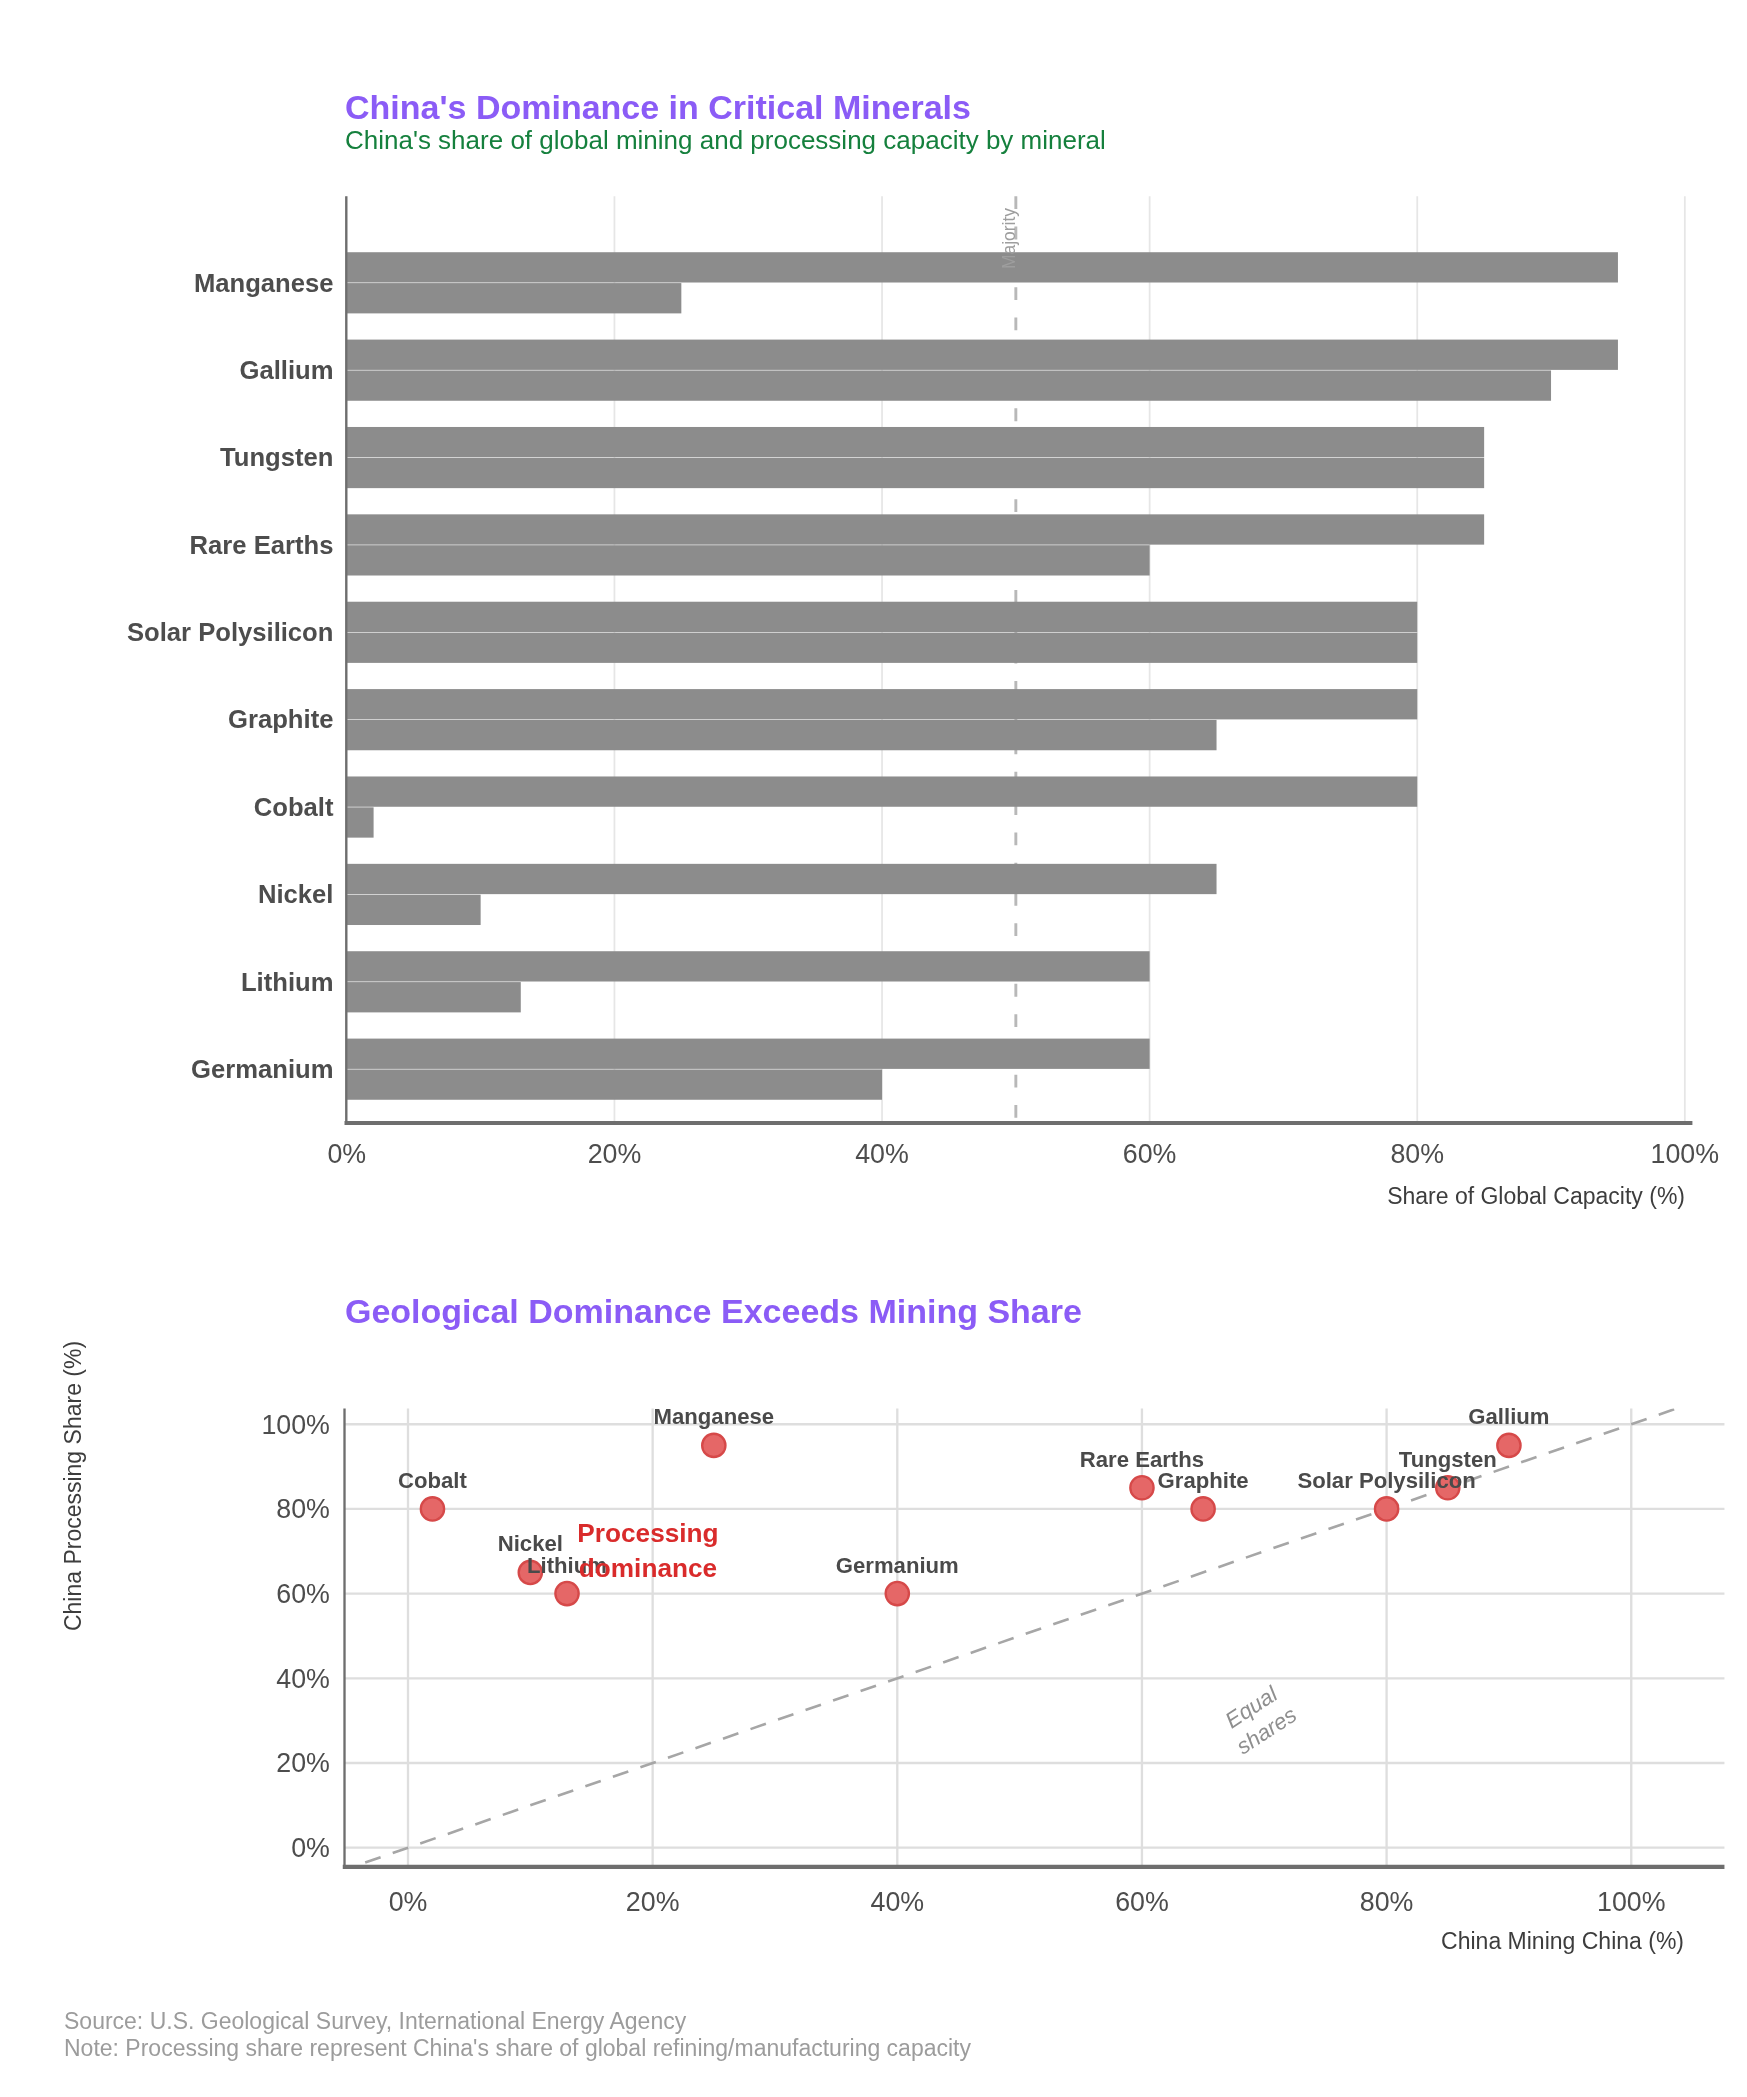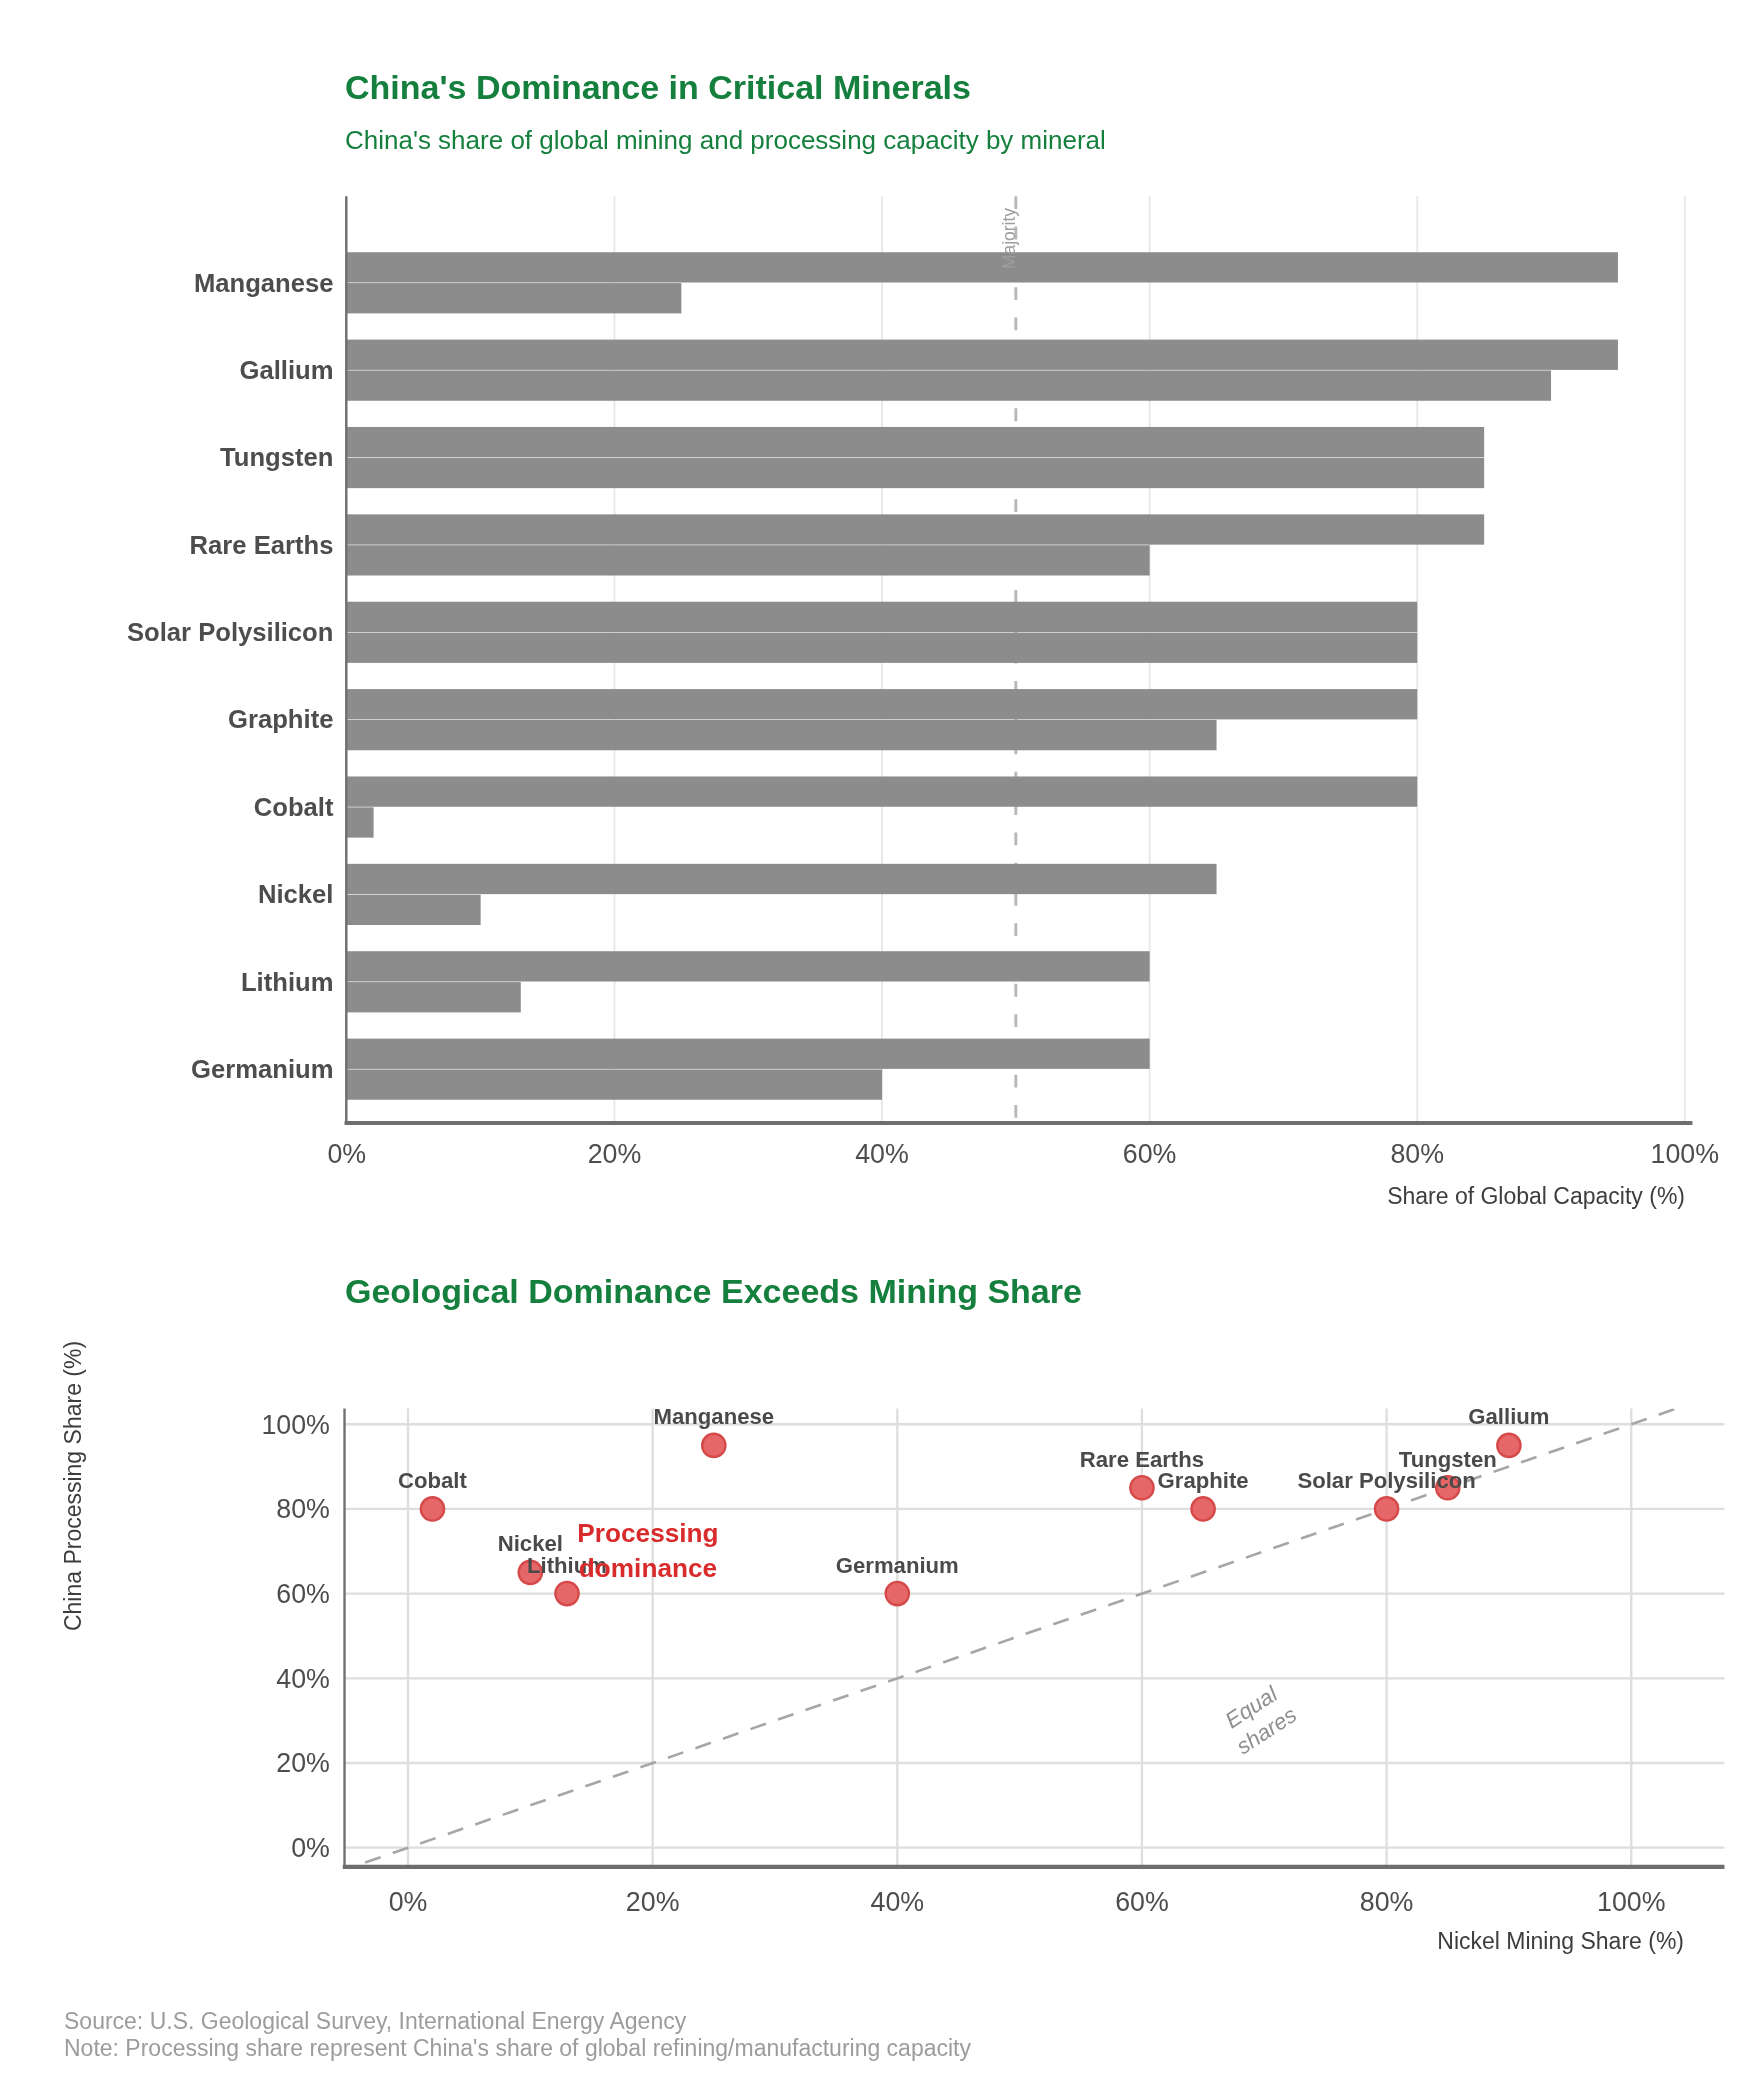--- a/index.html
+++ b/index.html
@@ -1,19 +1,19 @@
 <!DOCTYPE html>
 <html style="font-size:9.3px"><head>
 <meta charset="utf-8">
 <style>
   html,body{margin:0;padding:0;background:#ffffff;}
   #page{position:relative;width:1748px;height:2097px;background:#ffffff;
         font-family:"Liberation Sans",sans-serif;overflow:hidden;}
   #chart-canvas{position:absolute;left:0;top:0;}
-  .title{position:absolute;font-weight:bold;font-size:34px;color:#15803d;white-space:nowrap;}
+  .title{position:absolute;font-weight:bold;font-size:34px;color:#8b5cf6;white-space:nowrap;margin-top:20px;}
   .subtitle{position:absolute;font-size:26px;color:#15803d;white-space:nowrap;}
   .axis-title{position:absolute;font-size:23px;color:#3d3d3d;white-space:nowrap;}
   .axis-title-y{position:absolute;font-size:23px;color:#3d3d3d;white-space:nowrap;
                 transform:translate(-50%,-50%) rotate(-90deg);}
   .footer{position:absolute;font-size:23px;color:#9c9c9c;line-height:1.16;}
   svg text{font-family:"Liberation Sans",sans-serif;}
   .tick{font-size:46px;fill:#4d4d4d;}
   .cat{font-size:44px;font-weight:bold;fill:#4d4d4d;}
   .ptlabel{font-size:38px;font-weight:bold;fill:#4a4a4a;}
   .anno{font-size:45px;font-weight:bold;}
@@ -136,21 +136,21 @@
           <rect x="591" y="2418" width="2369" height="787"></rect>
         </clipPath>
       </defs>
     </svg>
 
   <div class="title" style="left:345px;top:68px">China's Dominance in Critical Minerals</div>
   <div class="subtitle" style="left:345px;top:125px">China's share of global mining and processing capacity by mineral</div>
   <div class="axis-title" style="right:63px;top:1183px">Share of Global Capacity (%)</div>
 
   <div class="title" style="left:345px;top:1272px">Geological Dominance Exceeds Mining Share</div>
-  <div class="axis-title" style="right:64px;top:1928px">Nickel Mining Share (%)</div>
+  <div class="axis-title" style="right:64px;top:1928px">China Mining China (%)</div>
   <div class="axis-title-y" style="left:73px;top:1486px">China Processing Share (%)</div>
 
   <div class="footer" style="left:64px;top:2008px">
     <div>Source: U.S. Geological Survey, International Energy Agency</div>
     <div>Note: Processing share represent China's share of global refining/manufacturing capacity</div>
   </div>
 
 </div>
 
 

